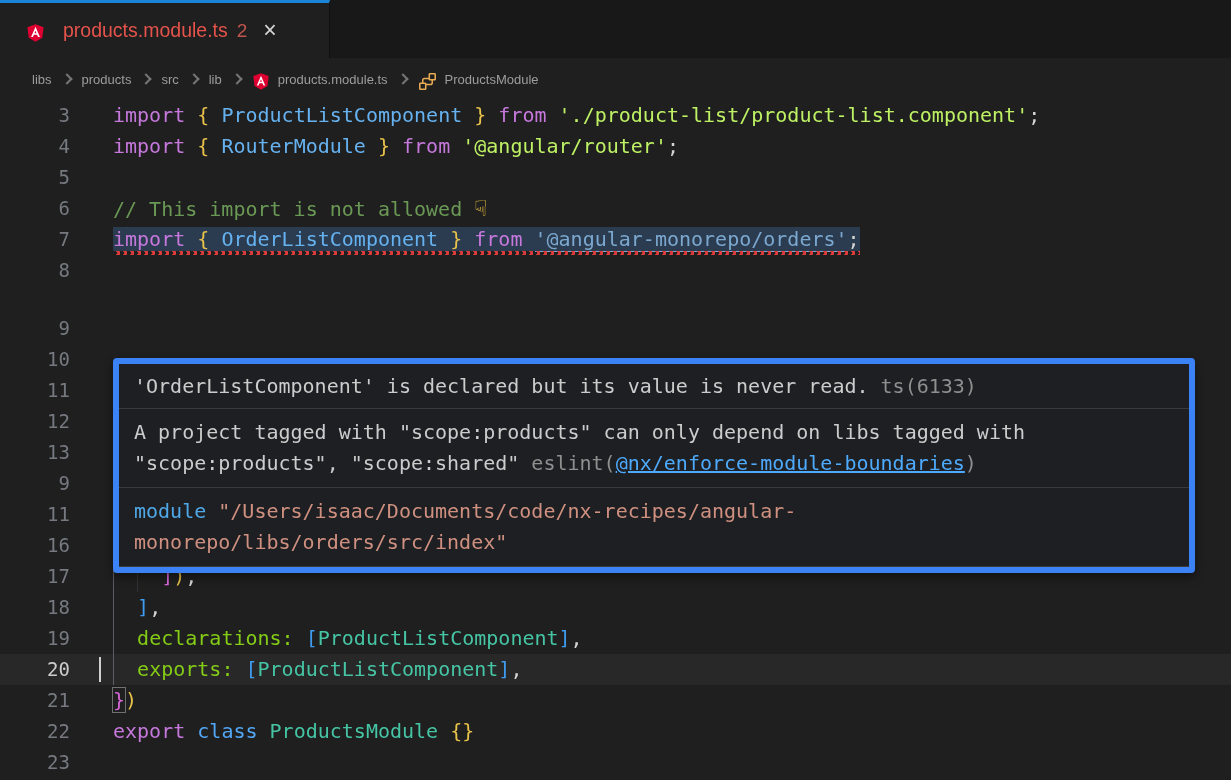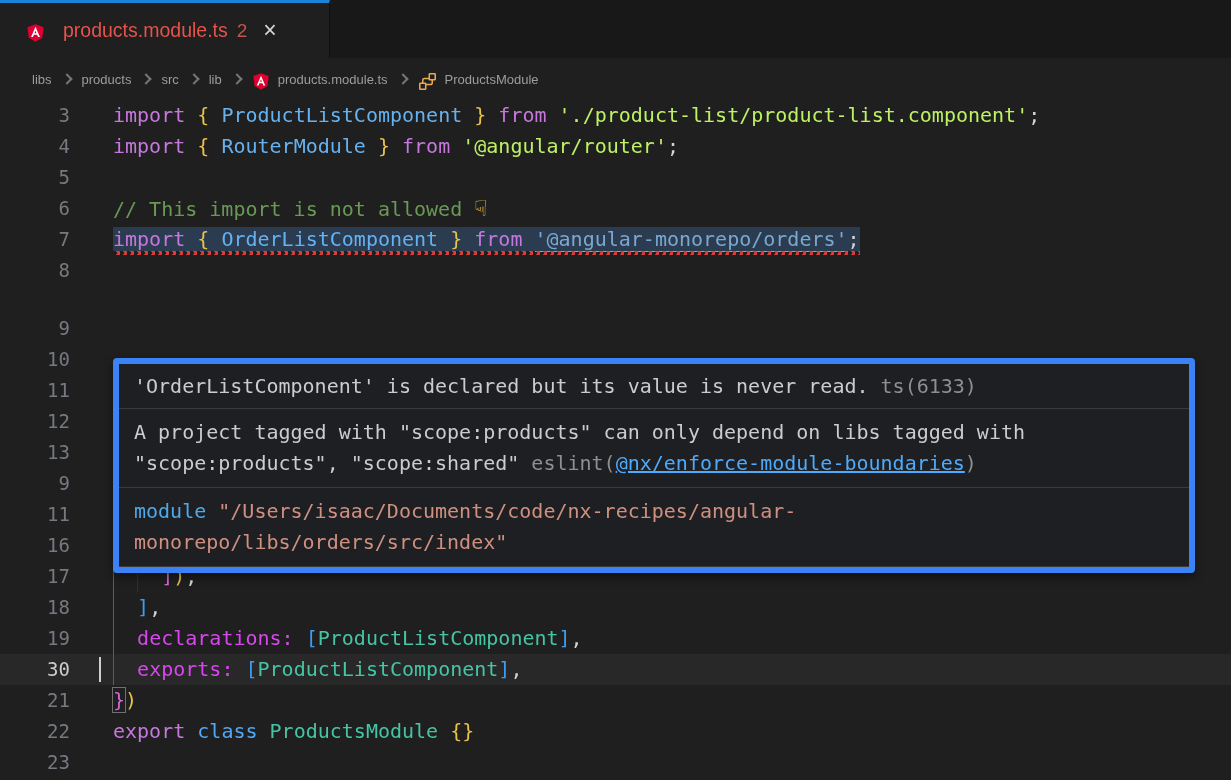--- a/index.html
+++ b/index.html
@@ -32,21 +32,21 @@
   .ln { position:absolute; left:0; top:0; width:70px; text-align:right; color:#767a80;
         font-size:19px; line-height:31px; }
   .row.current .ln { color:#cccccc; }
   .content { position:absolute; left:113px; top:0; white-space:pre; line-height:31px; }
   .guide { position:absolute; top:0; width:1px; height:31px; background:#2f3136; }
   .guide.active { background:#5a5d63; }
 
   .tok-kw   { color:#c678dd; }
   .tok-kwb  { color:#52a7f6; }
   .tok-id   { color:#66b2f0; }
-  .tok-prop { color:#d946ef;margin-top:16px; }
+  .tok-prop { color:#84cc16;margin-top:16px; }
   .tok-teal { color:#45c5a4; }
   .tok-str  { color:#bef264; }
   .tok-strlink { color:#7ca8d0; border-bottom:1.5px solid #7ca8d0; }
   .tok-com  { color:#6a9955; }
   .tok-pln  { color:#d4d4d4; }
   .tok-br1  { color:#e8c24a; }
   .tok-br2  { color:#d966d9; }
   .tok-br3  { color:#3f9bf0; }
   .tok-emoji{ color:#f0c040; font-size:22px; }
   .tok-match{ outline:1px solid #707070; }
@@ -197,21 +197,21 @@
         <span class="ln">18</span>
         <span class="content"><span class="tok-pln">  </span><span class="tok-br3">]</span><span class="tok-pln">,</span></span>
       </div>
       <div class="row">
         <span class="guide active" style="left: 113px;"></span>
         <span class="ln">19</span>
         <span class="content"><span class="tok-pln">  </span><span class="tok-prop">declarations</span><span class="tok-prop">:</span><span class="tok-pln"> </span><span class="tok-br3">[</span><span class="tok-teal">ProductListComponent</span><span class="tok-br3">]</span><span class="tok-pln">,</span></span>
       </div>
       <div class="row current">
         <span class="guide active" style="left: 113px;"></span>
-        <span class="ln">30</span>
+        <span class="ln">20</span>
         <span class="content"><span class="tok-pln">  </span><span class="tok-prop">exports</span><span class="tok-prop">:</span><span class="tok-pln"> </span><span class="tok-br3">[</span><span class="tok-teal">ProductListComponent</span><span class="tok-br3">]</span><span class="tok-pln">,</span></span>
         <span class="cursor"></span>
       </div>
       <div class="row">
         <span class="ln">21</span>
         <span class="content"><span class="tok-br2 tok-match">}</span><span class="tok-br1">)</span></span>
       </div>
       <div class="row">
         <span class="ln">22</span>
         <span class="content"><span class="tok-kw">export</span><span class="tok-pln"> </span><span class="tok-kwb">class</span><span class="tok-pln"> </span><span class="tok-teal">ProductsModule</span><span class="tok-pln"> </span><span class="tok-br1">{}</span></span>

